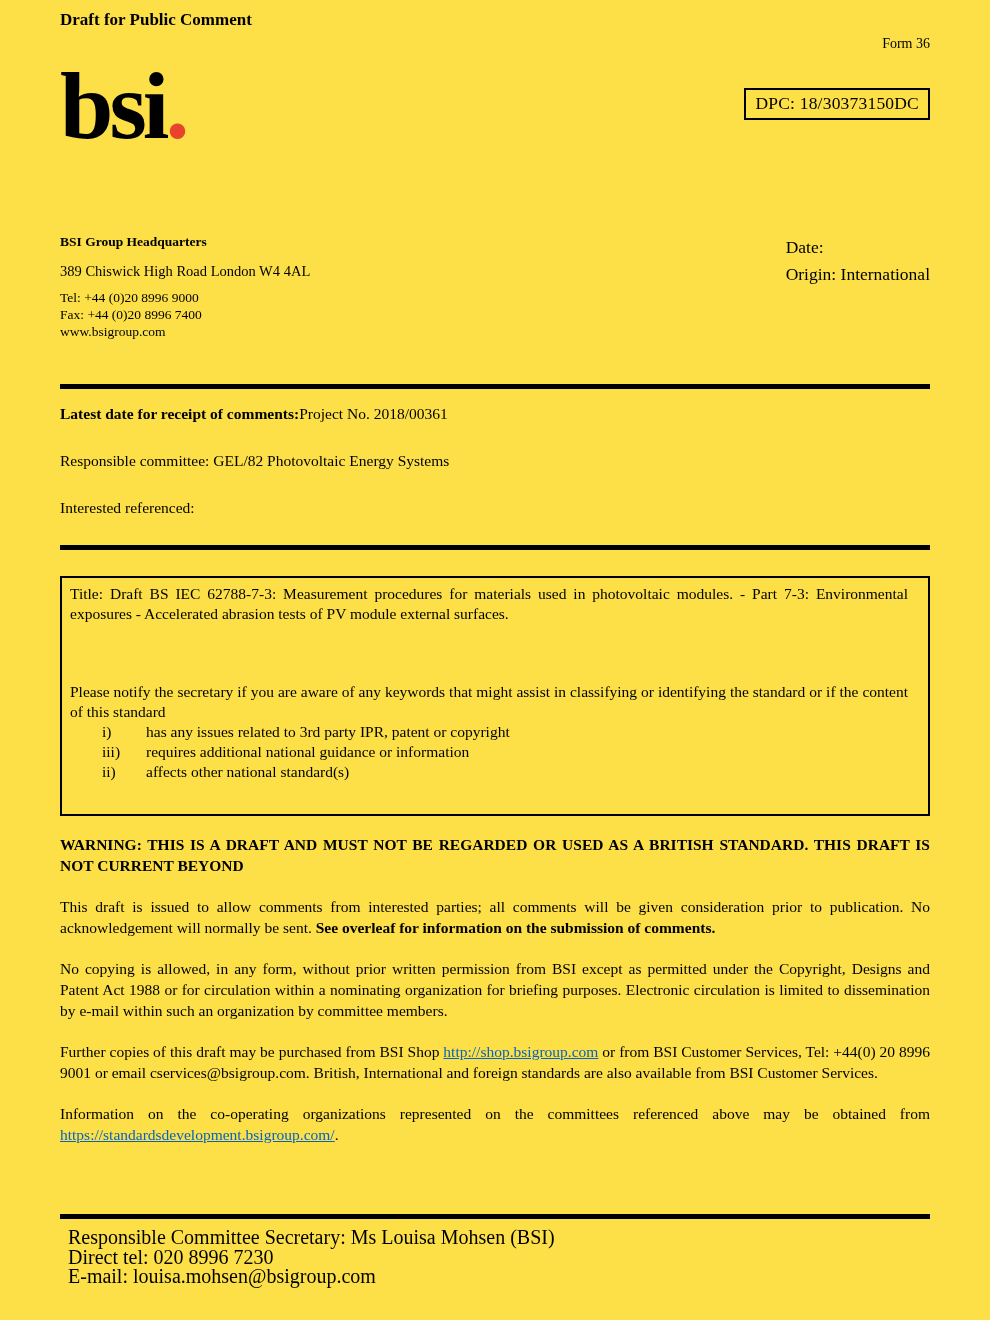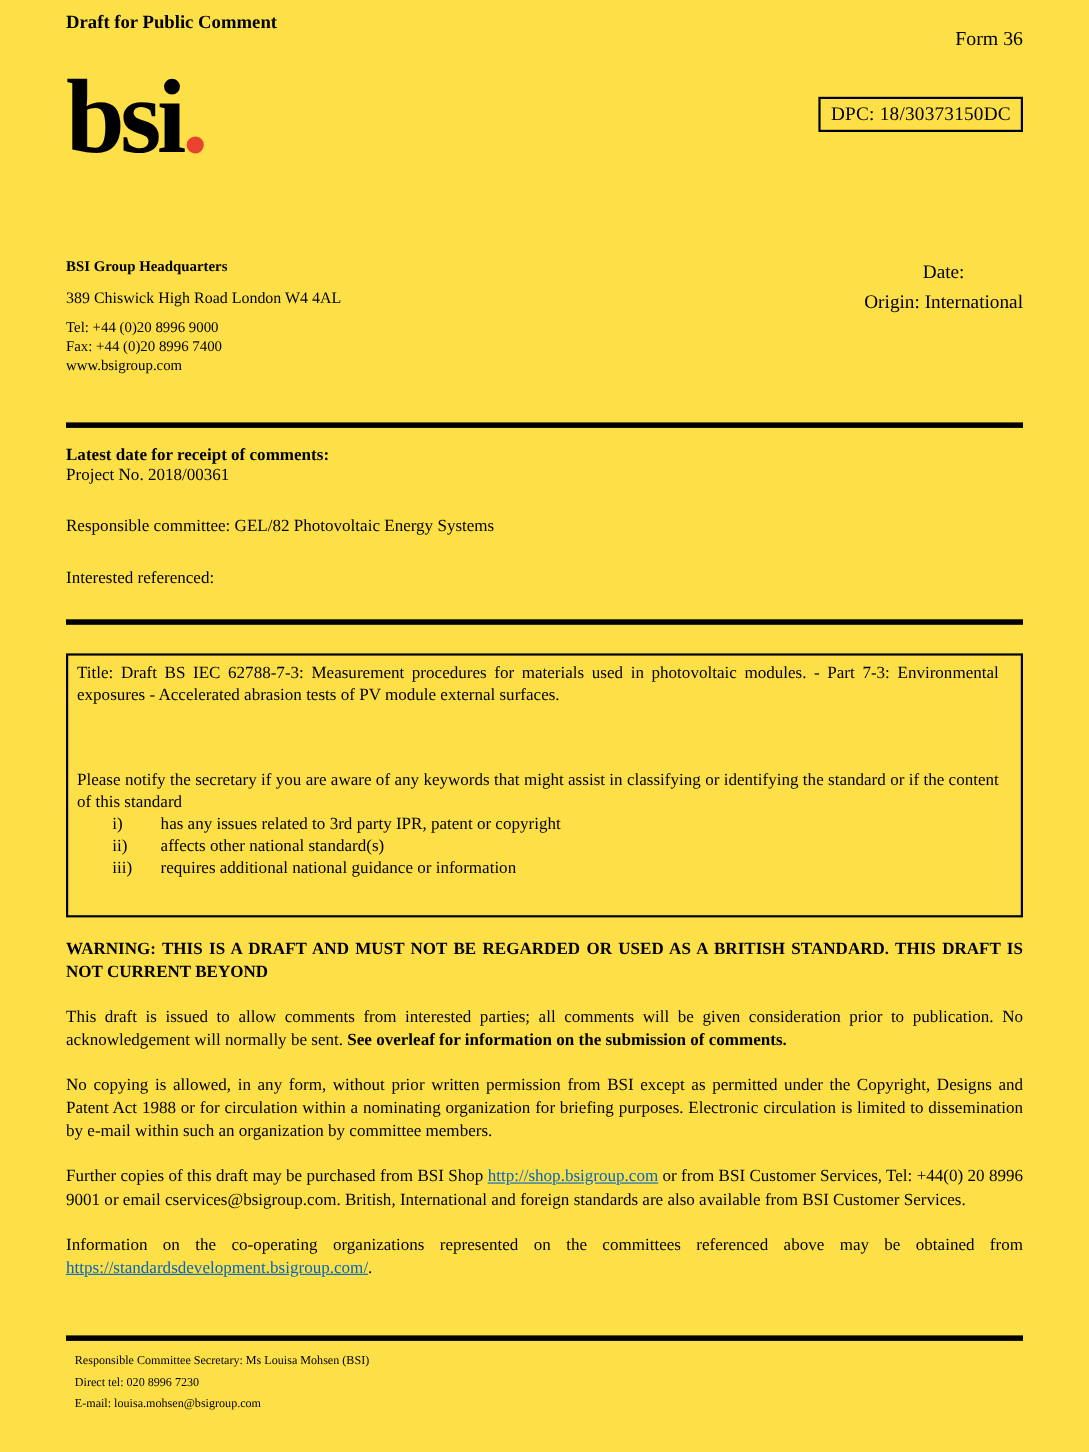--- a/index.html
+++ b/index.html
@@ -12,46 +12,46 @@
     font-family:"Liberation Serif", serif;
     font-size:15.5px;
     color:#000;
     padding:10px 60px 0 60px;
     overflow:hidden;
   }
 
   
   .header { position:relative; height:224px; }
   .draft-label { position:absolute; top:0; left:0; font-weight:bold; font-size:17px; }
-  .form-no { position:absolute; top:15px; right:0; font-size:18px; }
+  .form-no { position:absolute; top:26px; right:0; font-size:14px; }
   .dpc-box {
     position:absolute; top:78px; right:0;
     border:2px solid #000; padding:3px 9px 4px 9px;
     font-size:17.5px; letter-spacing:0.2px;
   }
   .logo {
     position:absolute; top:48px; left:0;
     font-family:Liberation Serif, serif;
     font-weight:800; font-size:96px; line-height:1;
     letter-spacing:-4px; color:#000;
   }
   .logo .dot { color:#e8432d; }
 
   
   .address-row { display:flex; justify-content:space-between; align-items:flex-start;gap:28px; }
   .addr-name { font-weight:bold; font-size:13.5px; margin-bottom:13px; }
   .addr-street { font-size:14.5px; margin-bottom:9px; }
   .addr-line { font-size:13.5px; line-height:17px; }
-  .date-block { text-align:center; font-size:17.5px; line-height:27px; }
+  .date-block { text-align:left; font-size:17.5px; line-height:27px; }
 
   .rule { height:5px; background:#000; border:none; }
   .rule-1 { margin-top:44px; }
   .rule-2 { margin-top:28px; }
 
-  .comments-row { display:flex; justify-content:flex-start; margin-top:16px;flex-direction:column; }
+  .comments-row { display:flex; justify-content:flex-start; margin-top:16px; }
   .comments-row .lbl { font-weight:bold; }
   .committee-line { margin-top:29px; }
 
   
   .title-box {
     margin-top:26px;
     border:2px solid #000;
     min-height:240px;
     padding:6px 20px 10px 8px;
   }
@@ -61,21 +61,21 @@
   .kw-num { width:44px; margin-left:32px; flex:0 0 auto; }
 
   .warning { margin-top:18px; font-weight:bold; text-align:justify; line-height:21px; }
   .para { margin-top:20px; text-align:justify; line-height:21px; }
   .para .bold { font-weight:bold; }
   a.doc-link { color:#0563c1; text-decoration:underline; cursor:pointer; }
 
   
   .footer-section { position:absolute; left:60px; right:60px; top:1214px; }
   .footer-rule { height:5px; background:#000; }
-  .footer-lines { padding-left:8px; margin-top:9px; line-height:19.5px; font-size:11px; }
+  .footer-lines { padding-left:8px; margin-top:9px; line-height:19.5px; font-size:20px; }
 </style>
 </head>
 <body>
 
 <div class="page">
 
   <div class="header">
     <div class="draft-label">Draft for Public Comment</div>
     <div class="form-no">Form 36</div>
     <div class="dpc-box">DPC: 18/30373150DC</div>
@@ -108,26 +108,26 @@
   <div class="rule rule-2"></div>
 
   <div class="title-box">
     <div class="title-text">Title: Draft BS IEC 62788-7-3: Measurement procedures for materials used in photovoltaic modules. - Part 7-3: Environmental exposures - Accelerated abrasion tests of PV module external surfaces.</div>
     <div class="notify-text">Please notify the secretary if you are aware of any keywords that might assist in classifying or identifying the standard or if the content of this standard</div>
     <div class="kw-item">
       <span class="kw-num">i)</span>
       <span>has any issues related to 3rd party IPR, patent or copyright</span>
     </div>
     <div class="kw-item">
+      <span class="kw-num">iii)</span>
+      <span>requires additional national guidance or information</span>
+    </div>
+    <div class="kw-item">
       <span class="kw-num">ii)</span>
       <span>affects other national standard(s)</span>
-    </div>
-    <div class="kw-item">
-      <span class="kw-num">iii)</span>
-      <span>requires additional national guidance or information</span>
     </div>
   </div>
 
   <div class="warning">WARNING: THIS IS A DRAFT AND MUST NOT BE REGARDED OR USED AS A BRITISH STANDARD. THIS DRAFT IS NOT CURRENT BEYOND</div>
 
   <div class="para">
     <span>This draft is issued to allow comments from interested parties; all comments will be given consideration prior to publication. No acknowledgement will normally be sent. </span><span class="bold">See overleaf for information on the submission of comments.</span>
   </div>
 
   <div class="para">No copying is allowed, in any form, without prior written permission from BSI except as permitted under the Copyright, Designs and Patent Act 1988 or for circulation within a nominating organization for briefing purposes. Electronic circulation is limited to dissemination by e-mail within such an organization by committee members.</div>

